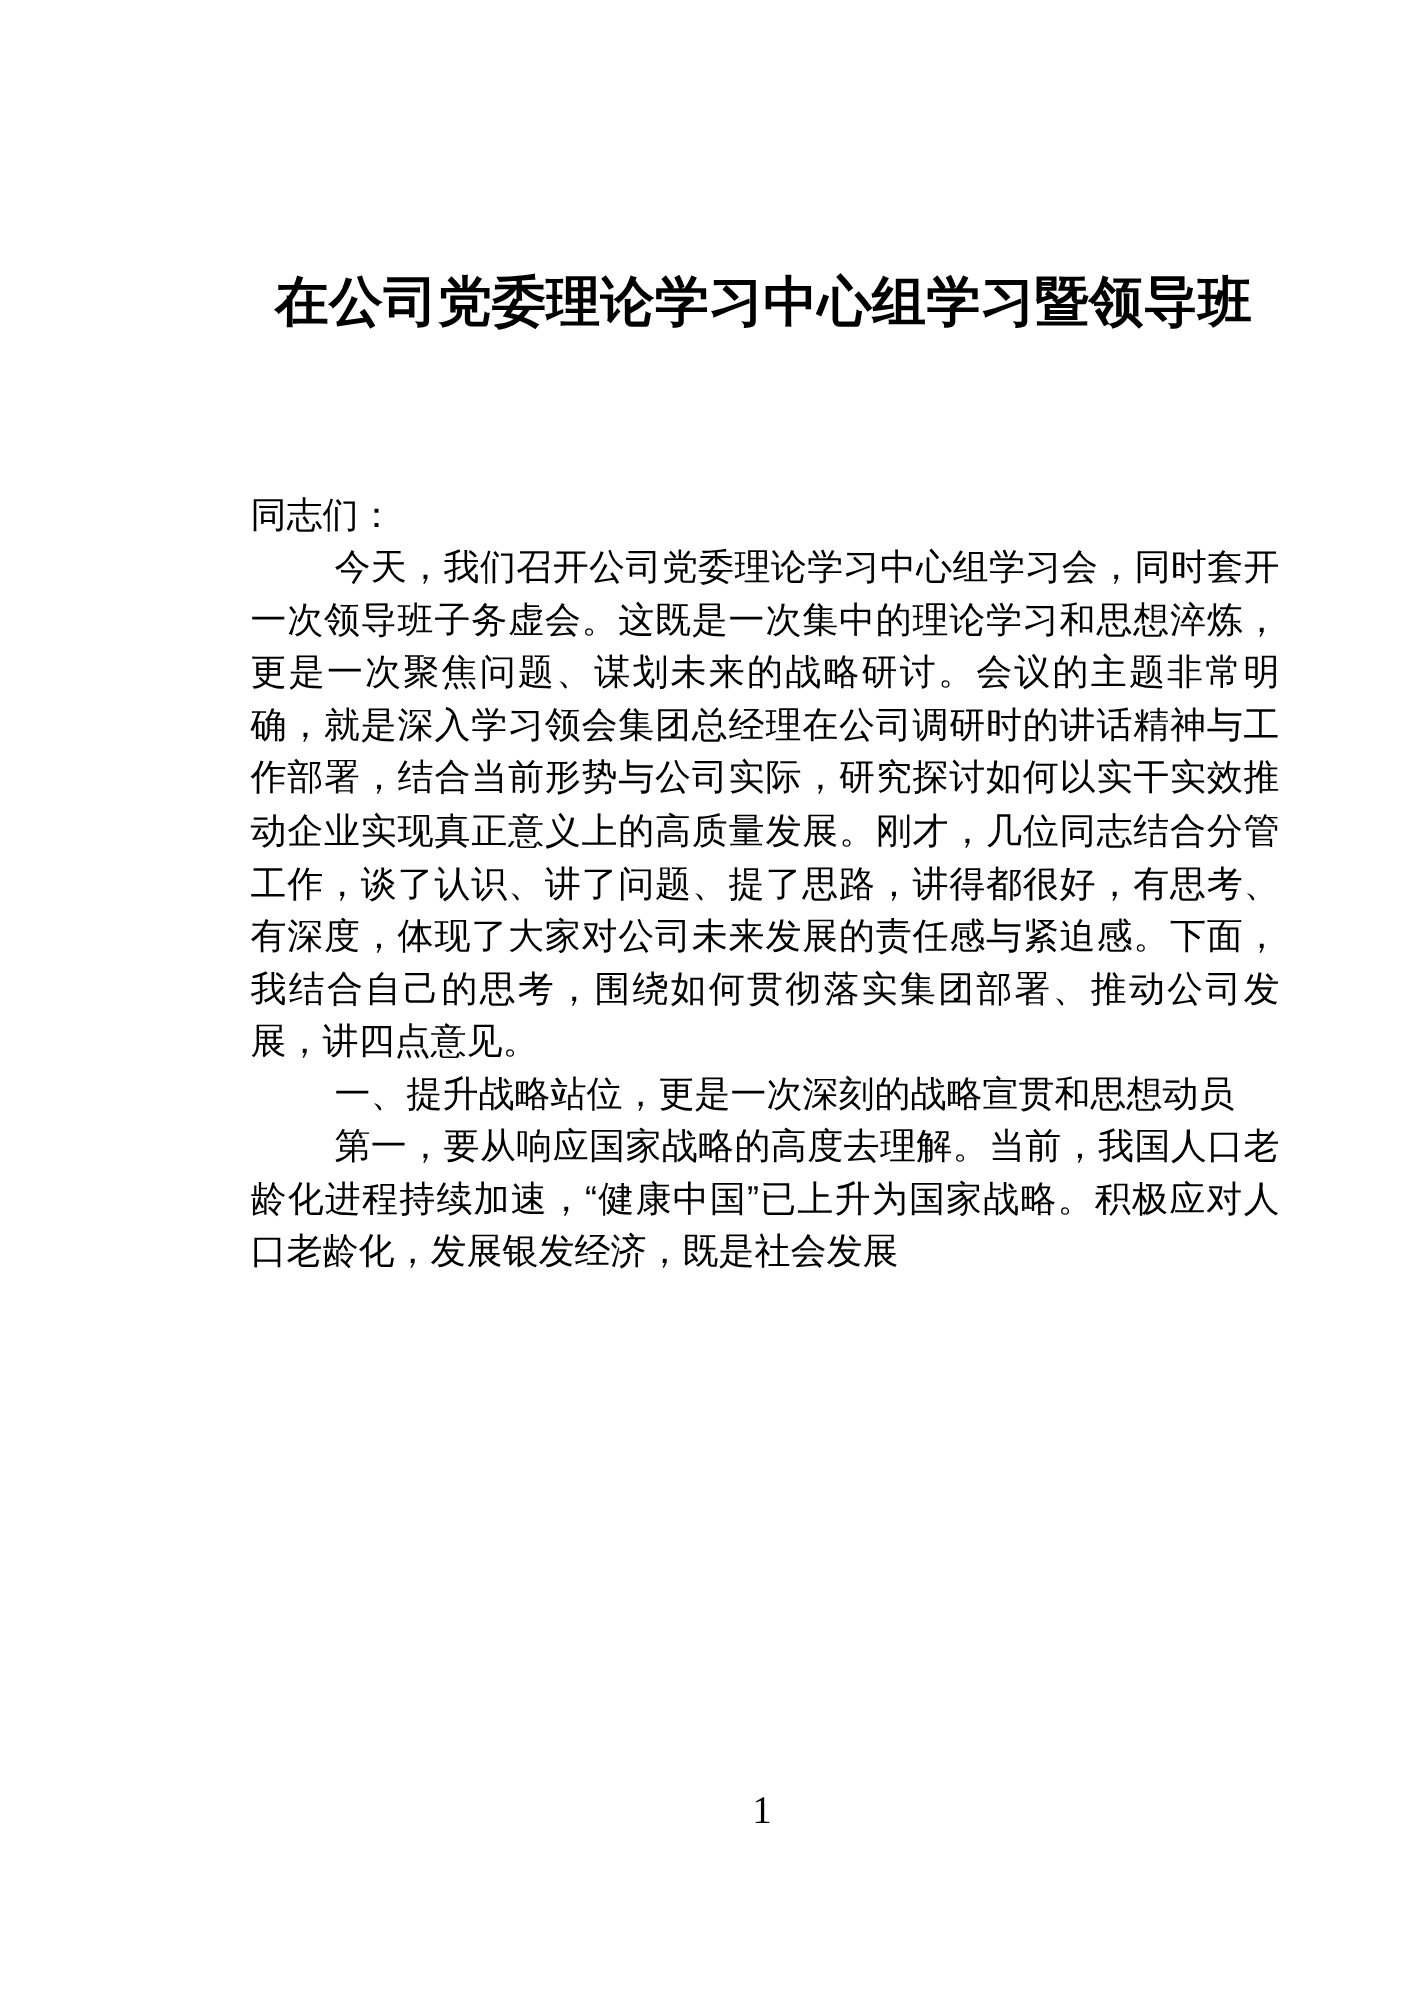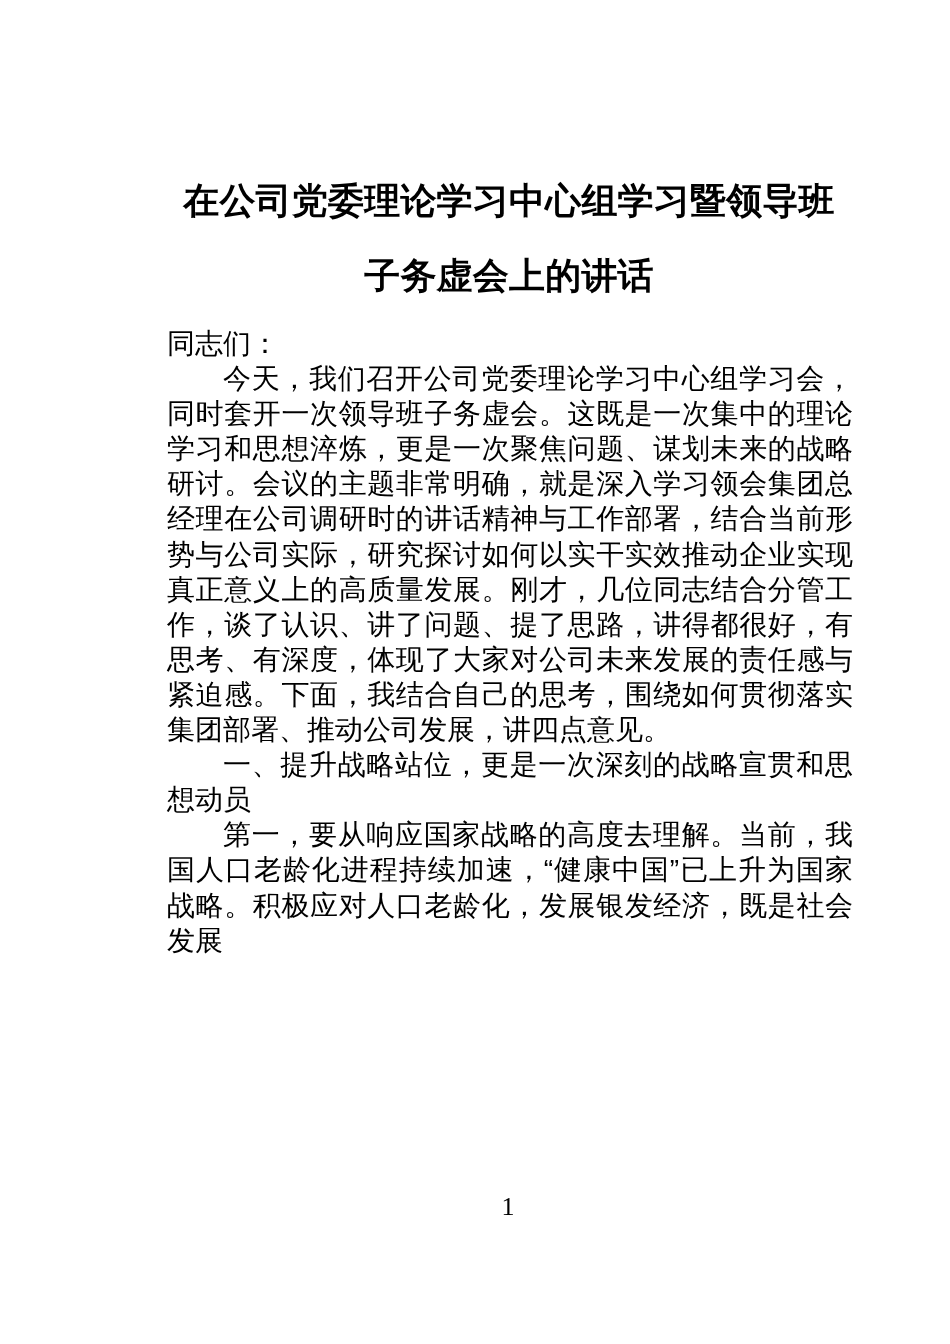--- a/index.html
+++ b/index.html
@@ -33,21 +33,21 @@
     letter-spacing: 0.2px;
     font-family: "Liberation Sans", "DejaVu Sans", sans-serif;
   }
   .doc-body {
     position: absolute;
     left: 134px;
     top: 326px;
     width: 686px;
   }
   .para {
-    font-size: 28px;
+    font-size: 24px;
     line-height: 35.1px;
     text-align: justify;
     text-justify: inter-ideograph;
     margin: 0;
     font-weight: 500;
     letter-spacing: 0px;
     font-family: "Liberation Sans", "DejaVu Sans", sans-serif;
   }
   .para.salutation {
     text-indent: 0;
@@ -77,21 +77,20 @@
     color: #000000;
   }
 </style>
 </head>
 <body>
 
 <div class="page">
 
   <div class="doc-title">
     <div>在公司党委理论学习中心组学习暨领导班</div>
-    <div>子务虚会上的讲话</div>
   </div>
 
   <div class="doc-body">
 
     <p class="para salutation">同志们：</p>
 
     <p class="para indent">今天，我们召开公司党委理论学习中心组学习会，同时套开一次领导班子务虚会。这既是一次集中的理论学习和思想淬炼，更是一次聚焦问题、谋划未来的战略研讨。会议的主题非常明确，就是深入学习领会集团总经理在公司调研时的讲话精神与工作部署，结合当前形势与公司实际，研究探讨如何以实干实效推动企业实现真正意义上的高质量发展。刚才，几位同志结合分管工作，谈了认识、讲了问题、提了思路，讲得都很好，有思考、有深度，体现了大家对公司未来发展的责任感与紧迫感。下面，我结合自己的思考，围绕如何贯彻落实集团部署、推动公司发展，讲四点意见。</p>
 
     <p class="para section-heading">一、提升战略站位，更是一次深刻的战略宣贯和思想动员</p>
 

